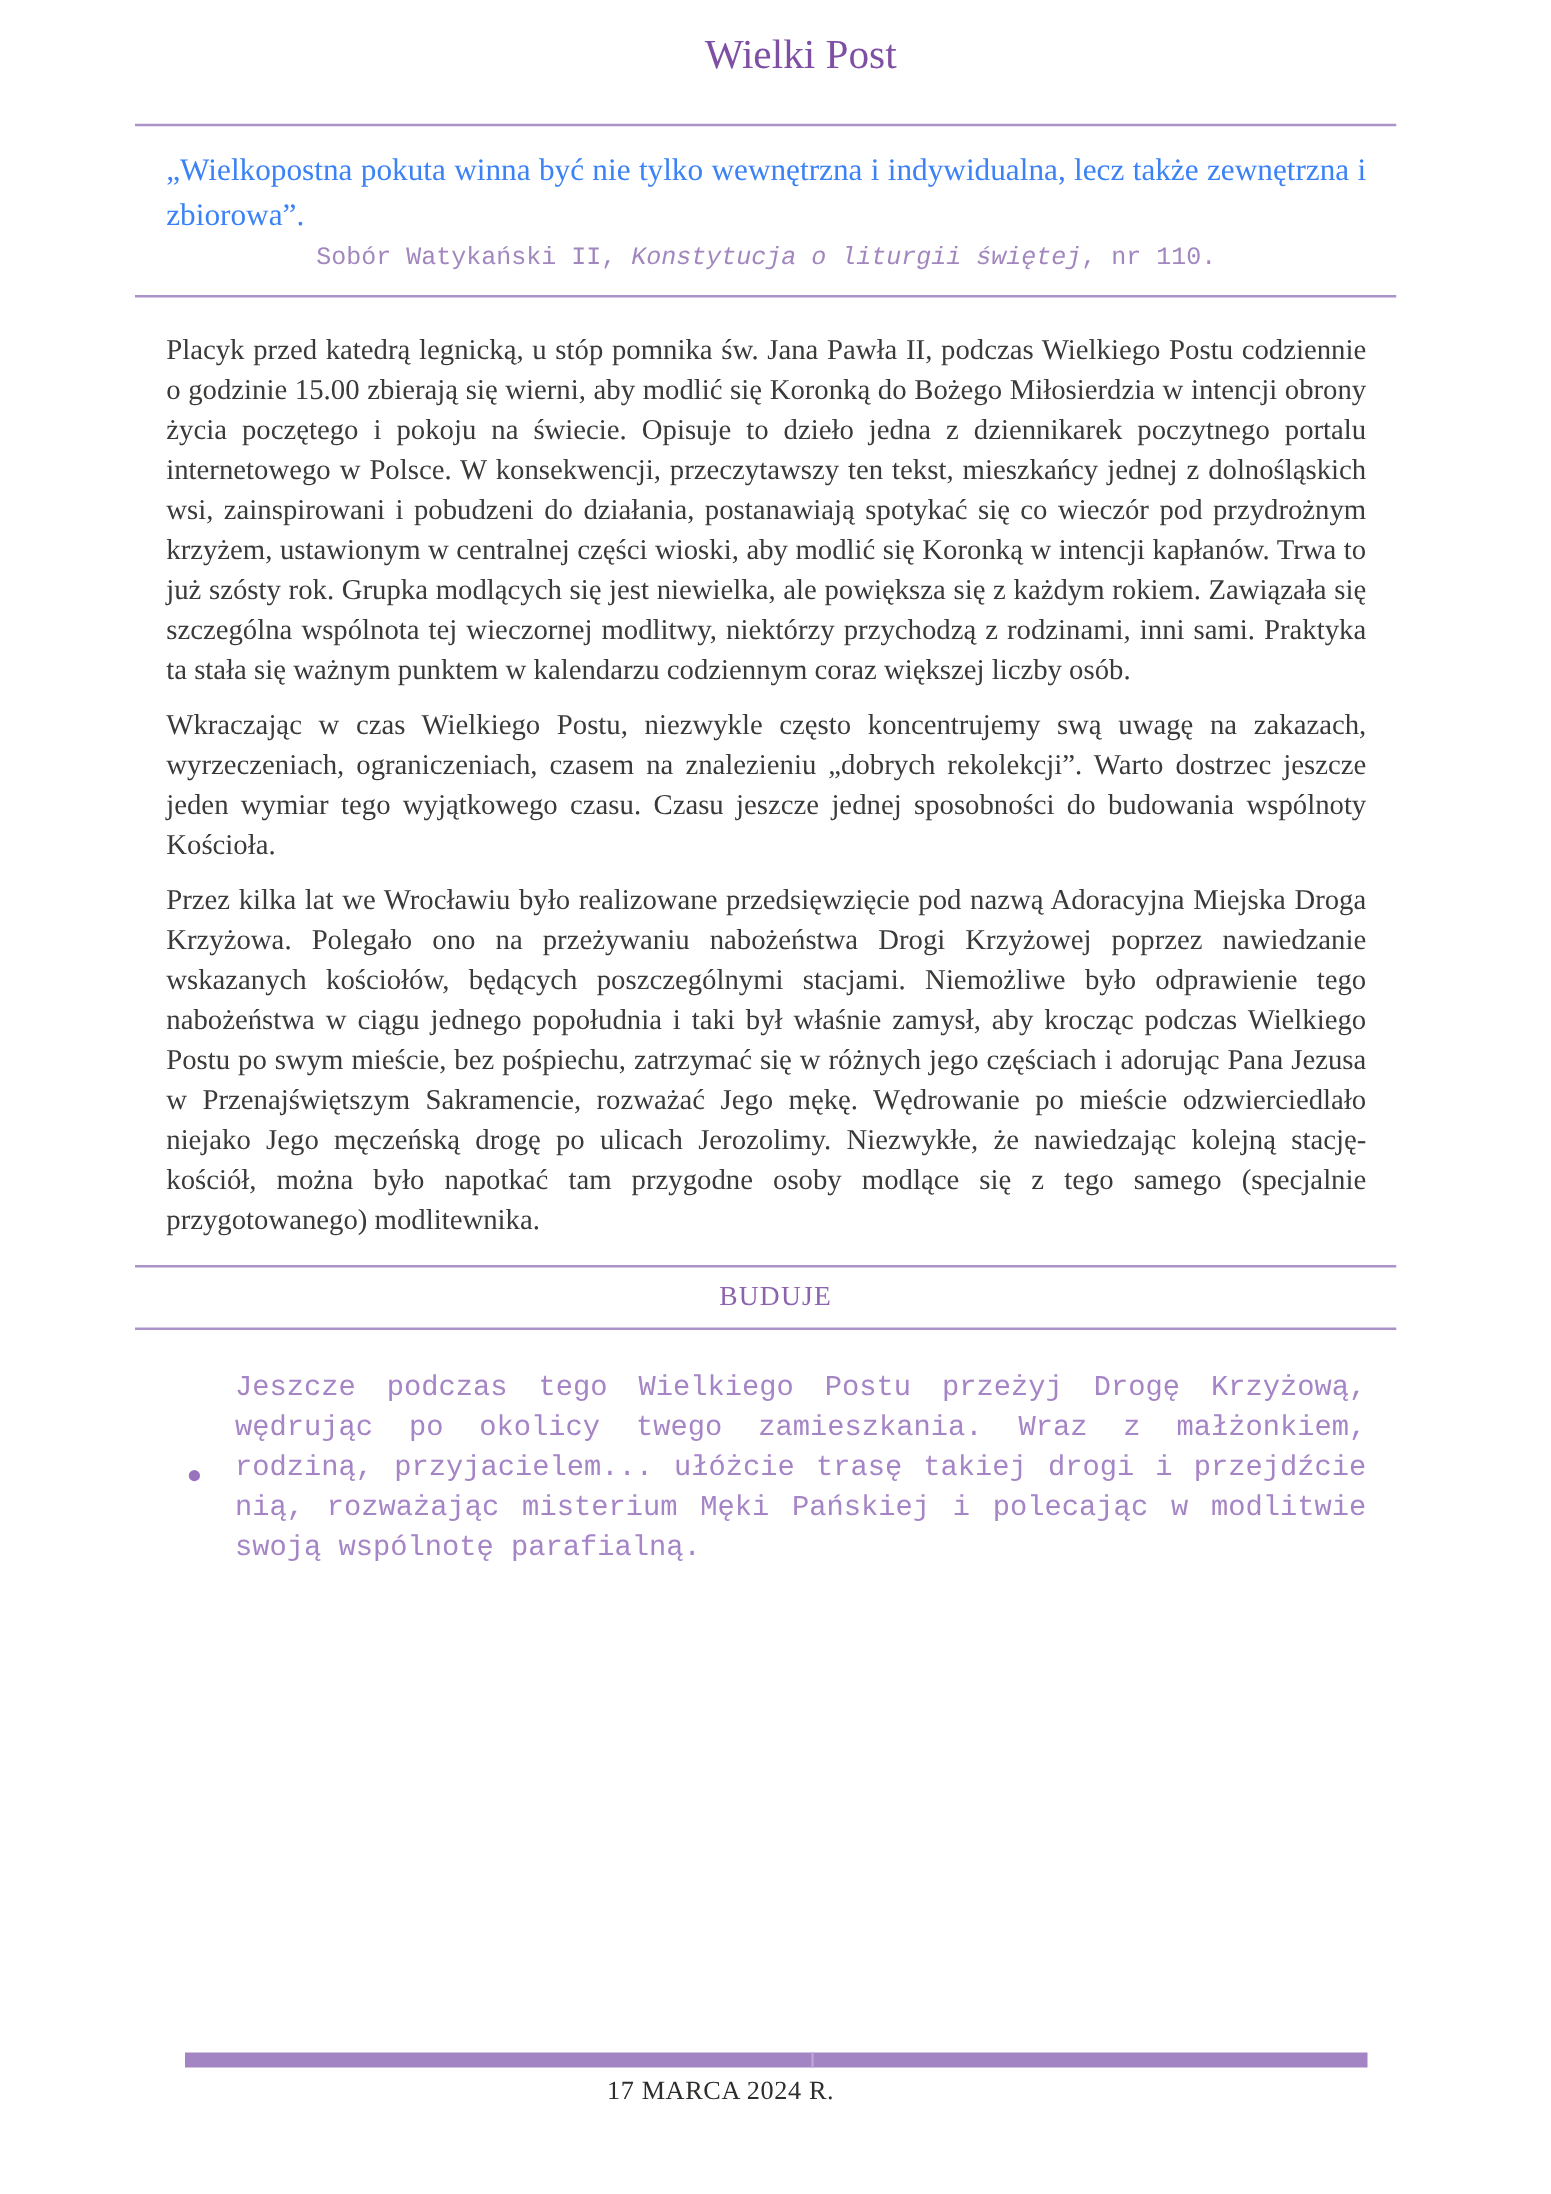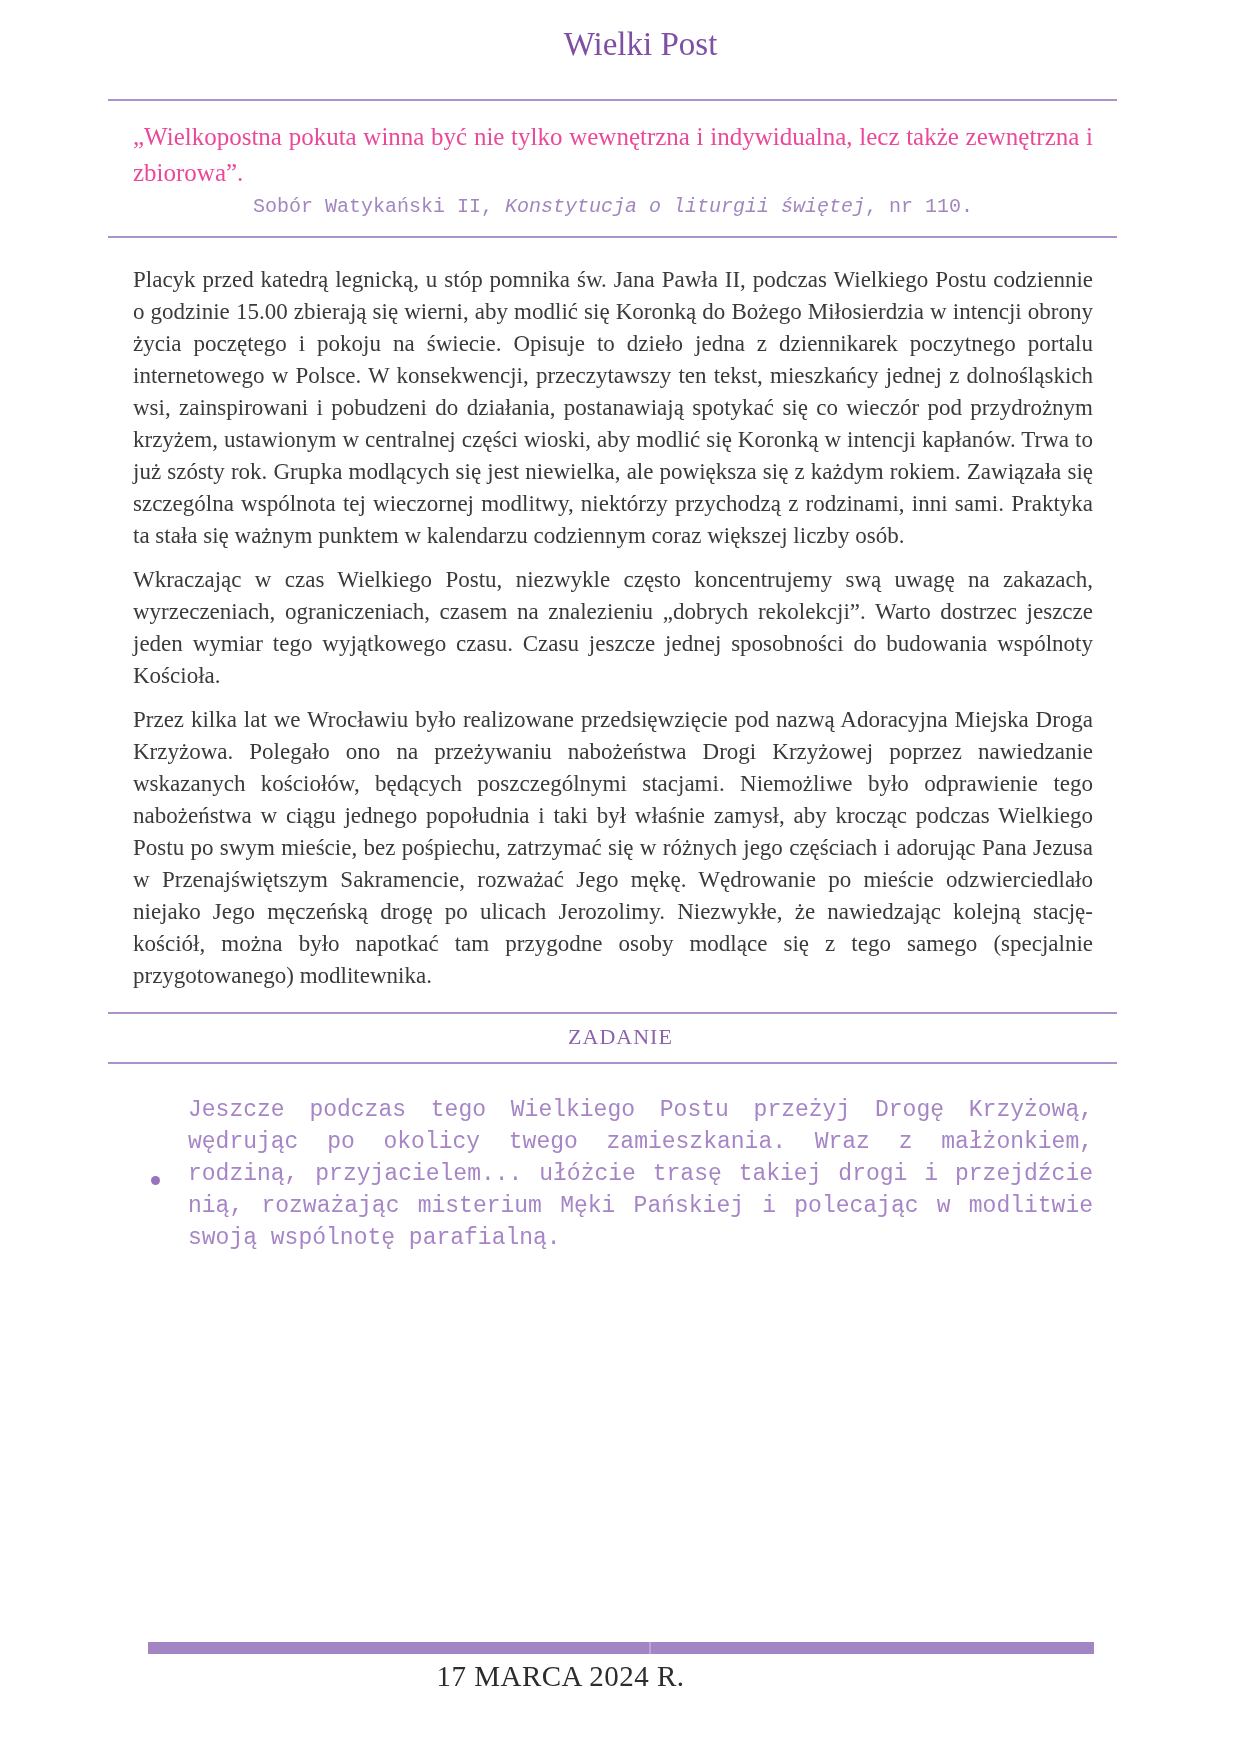--- a/index.html
+++ b/index.html
@@ -36,21 +36,21 @@
   .rule.r2{margin-top:18px;}
   .rule.r3{margin-top:20px;}
   .rule.r4{margin-top:12px;}
 
   
   .col{margin-left:133px;width:960px;}
 
   
   .quote{
     margin-top:18px;
-    font-size:25px;line-height:36px;color:#ec4899;
+    font-size:25px;line-height:36px;color:#3b82f6;
     text-align:justify;
   }
   .attribution{
     margin-top:4px;text-align:center;
     font-size:20px;color:#a287bf;font-family:Liberation Mono, monospace;
   }
   .attribution .work{font-style:italic;}
 
   
   .body-text p{
@@ -85,21 +85,21 @@
   .footer-bar{
     position:absolute;left:148px;top:1642px;
     width:946px;height:12px;background:#a385c3;
   }
   .footer-bar .seam{
     position:absolute;left:53%;top:0;width:2px;height:100%;
     background:#bca4d4;
   }
   .footer-date{
     position:absolute;left:0;top:1660px;width:1121px;
-    text-align:center;font-size:29px;color:#2f2d2c;letter-spacing:0.5px;
+    text-align:center;font-size:21px;color:#2f2d2c;letter-spacing:0.5px;padding-left:16px;
   }
 </style>
 </head>
 <body>
 
 <div class="page">
 
 
   <div class="doc-title">Wielki Post</div>
 
@@ -115,21 +115,21 @@
   <div class="rule r2"></div>
 
   <div class="col body-text">
     <p>Placyk przed katedrą legnicką, u stóp pomnika św. Jana Pawła II, podczas Wielkiego Postu codziennie o godzinie 15.00 zbierają się wierni, aby modlić się Koronką do Bożego Miłosierdzia w intencji obrony życia poczętego i pokoju na świecie. Opisuje to dzieło jedna z dziennikarek poczytnego portalu internetowego w Polsce. W konsekwencji, przeczytawszy ten tekst, mieszkańcy jednej z dolnośląskich wsi, zainspirowani i pobudzeni do działania, postanawiają spotykać się co wieczór pod przydrożnym krzyżem, ustawionym w centralnej części wioski, aby modlić się Koronką w intencji kapłanów. Trwa to już szósty rok. Grupka modlących się jest niewielka, ale powiększa się z każdym rokiem. Zawiązała się szczególna wspólnota tej wieczornej modlitwy, niektórzy przychodzą z rodzinami, inni sami. Praktyka ta stała się ważnym punktem w kalendarzu codziennym coraz większej liczby osób.</p>
     <p>Wkraczając w czas Wielkiego Postu, niezwykle często koncentrujemy swą uwagę na zakazach, wyrzeczeniach, ograniczeniach, czasem na znalezieniu „dobrych rekolekcji”. Warto dostrzec jeszcze jeden wymiar tego wyjątkowego czasu. Czasu jeszcze jednej sposobności do budowania wspólnoty Kościoła.</p>
     <p>Przez kilka lat we Wrocławiu było realizowane przedsięwzięcie pod nazwą Adoracyjna Miejska Droga Krzyżowa. Polegało ono na przeżywaniu nabożeństwa Drogi Krzyżowej poprzez nawiedzanie wskazanych kościołów, będących poszczególnymi stacjami. Niemożliwe było odprawienie tego nabożeństwa w ciągu jednego popołudnia i taki był właśnie zamysł, aby krocząc podczas Wielkiego Postu po swym mieście, bez pośpiechu, zatrzymać się w różnych jego częściach i adorując Pana Jezusa w Przenajświętszym Sakramencie, rozważać Jego mękę. Wędrowanie po mieście odzwierciedlało niejako Jego męczeńską drogę po ulicach Jerozolimy. Niezwykłe, że nawiedzając kolejną stację-kościół, można było napotkać tam przygodne osoby modlące się z tego samego (specjalnie przygotowanego) modlitewnika.</p>
   </div>
 
   <div class="rule r3"></div>
 
-  <div class="task-heading">ZADANIE</div>
+  <div class="task-heading">BUDUJE</div>
 
   <div class="rule r4"></div>
 
   <div class="col">
     <ul class="task-list">
       <li>
         <span class="bullet-dot"></span>
         <span class="task-text">Jeszcze podczas tego Wielkiego Postu przeżyj Drogę Krzyżową, wędrując po okolicy twego zamieszkania. Wraz z małżonkiem, rodziną, przyjacielem... ułóżcie trasę takiej drogi i przejdźcie nią, rozważając misterium Męki Pańskiej i polecając w modlitwie swoją wspólnotę parafialną.</span>
       </li>
     </ul>

